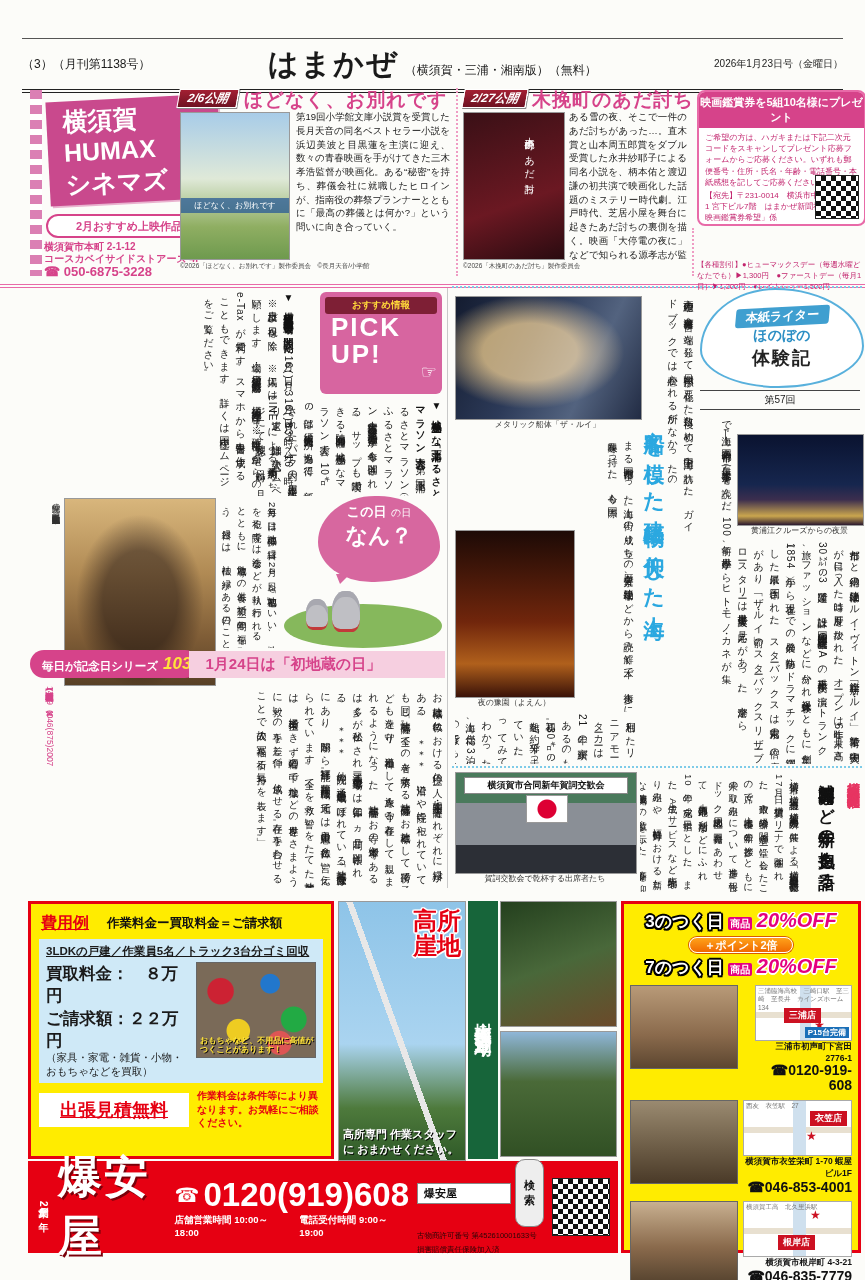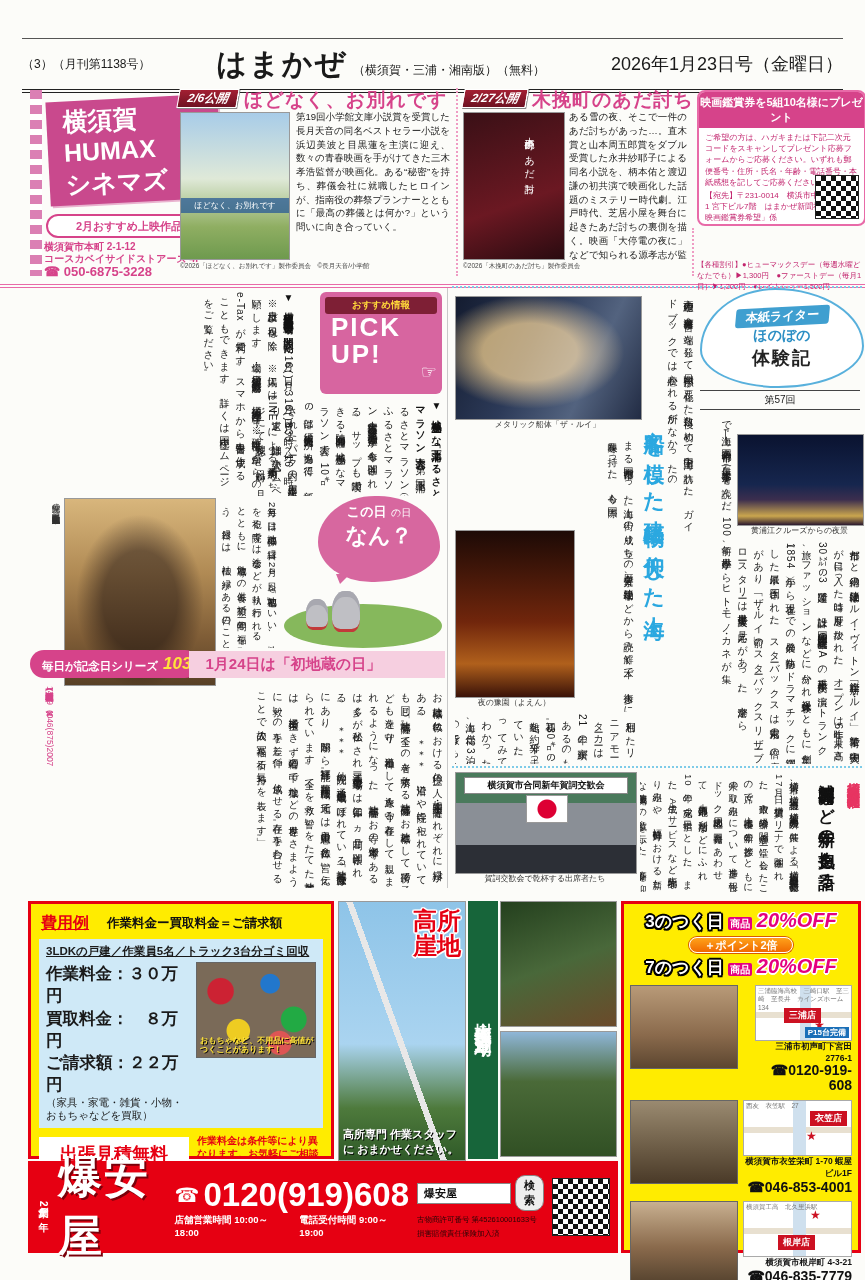--- a/index.html
+++ b/index.html
@@ -7,21 +7,21 @@
   .abs{position:absolute;}
   .v{writing-mode:vertical-rl;text-orientation:mixed;}
   .photo{background-size:cover;border:1px solid #999;}
   .cap{font-size:8px;color:#333;text-align:center;line-height:1.2;}
   
   .hdr{position:absolute;top:38px;left:22px;right:22px;height:50px;border-top:1px solid #555;border-bottom:4px double #222;display:flex;align-items:center;justify-content:space-between;}
   .hdr .issue{font-size:12px;}
   .hdr .titlewrap{display:flex;align-items:baseline;gap:6px;}
   .hdr .title{font-family:"Liberation Serif",serif;font-size:30px;font-weight:bold;letter-spacing:2px;}
   .hdr .sub{font-size:12px;}
-  .hdr .date{font-size:18px;}
+  .hdr .date{font-size:10px;}
   
   #cinema{position:absolute;top:88px;left:0;width:865px;height:196px;border-bottom:4px double #e86aa8;}
   .strip{background:repeating-linear-gradient(180deg,#db7fb4 0 9px,#fff 9px 15px);}
   .brand{background:#c9498d;color:#fff;transform:rotate(-3deg);display:flex;flex-direction:column;justify-content:center;padding-left:16px;box-shadow:2px 2px 0 #e9b3cf;}
   .brand div{font-size:25px;font-weight:bold;line-height:1.25;}
   .brand .star{position:absolute;right:8px;bottom:-4px;font-size:38px;color:#fff;}
   .pill{border:2px solid #d6438a;border-radius:12px;color:#d6438a;font-weight:bold;font-size:11px;display:flex;align-items:center;justify-content:center;background:#fff;}
   .addr{color:#d6438a;font-weight:bold;font-size:10px;}
   .tel{color:#d6438a;font-weight:bold;font-size:13px;}
   .ribbon{background:linear-gradient(180deg,#a32033,#6e1222);color:#fff;font-weight:bold;font-style:italic;font-size:12px;display:flex;align-items:center;justify-content:center;transform:skewX(-10deg);border:1px solid #fff;box-shadow:1px 1px 0 #888;}
@@ -75,21 +75,21 @@
   .toys{background:radial-gradient(circle at 20% 30%,#c23 0 11%,transparent 12%),radial-gradient(circle at 62% 22%,#27c 0 9%,transparent 10%),radial-gradient(circle at 82% 60%,#2a4 0 11%,transparent 12%),radial-gradient(circle at 35% 72%,#ec2 0 11%,transparent 12%),radial-gradient(circle at 70% 85%,#d55 0 10%,transparent 11%),#7a6a58;border:1px solid #666;position:relative;}
   .toys span{position:absolute;left:3px;bottom:2px;color:#ffe33a;font-size:8px;font-weight:bold;text-shadow:1px 1px 0 #000;line-height:1.2;}
   .estimate{background:#fff;color:#e60012;font-weight:bold;font-size:18px;text-decoration:underline;display:flex;align-items:center;justify-content:center;}
   .estnote{color:#e60012;font-weight:bold;font-size:10px;line-height:1.35;}
   .redbar{background:#e60012;color:#fff;display:flex;align-items:center;gap:8px;padding:0 8px;box-sizing:border-box;}
   .shopname{font-size:44px;font-weight:bold;letter-spacing:2px;text-shadow:2px 2px 0 #7a000a;}
   .founded{writing-mode:vertical-rl;font-size:10px;font-weight:bold;letter-spacing:1px;}
   .telbig{font-size:33px;font-weight:bold;white-space:nowrap;}
   .hours{font-size:9.5px;font-weight:bold;}
   .searchbox{background:#fff;color:#111;font-size:11px;font-weight:bold;padding:2px 6px;min-width:80px;border:1px solid #888;}
-  .searchbtn{background:#eee;color:#111;font-size:11px;font-weight:bold;border:1px solid #888;border-radius:10px;padding:2px 8px;}
+  .searchbtn{background:#eee;color:#111;font-size:11px;font-weight:bold;border:1px solid #888;border-radius:10px;padding:18px 8px;}
   .license{font-size:7.5px;color:#2a0506;line-height:1.3;}
   .greenstrip{background:#17653a;color:#fff;font-weight:bold;font-size:17px;display:flex;align-items:center;justify-content:center;letter-spacing:2px;}
   .kosho{color:#e60012;font-weight:bold;font-size:24px;line-height:1.05;}
   .staff{color:#fff;font-weight:bold;font-size:11px;text-shadow:1px 1px 0 #000;line-height:1.3;}
   .offer-day{color:#fff;font-weight:bold;font-size:17px;}
   .offer-item{color:#fff;font-weight:bold;font-size:10px;background:#e4007f;padding:1px 2px;border-radius:2px;}
   .offer-off{color:#e4007f;font-weight:bold;font-size:20px;font-style:italic;}
   .pointpill{background:linear-gradient(180deg,#ffa21a,#f06a00);color:#fff;font-weight:bold;font-size:11px;border-radius:12px;padding:1px 14px;border:1.5px solid #fff;box-shadow:0 0 0 1px #d85a00;}
   .storephoto{background:linear-gradient(180deg,#b89a78,#8a6a4c 60%,#5c4630);border:1px solid #666;}
   .map{background:#fff;border:1px solid #aaa;position:relative;font-size:6.5px;color:#777;overflow:hidden;}
@@ -246,21 +246,20 @@
 
     <div class="abs yellowbox" style="left:28px;top:6px;width:306px;height:258px;padding:5px 8px;">
       <div style="display:flex;align-items:center;gap:18px;margin:4px 0 5px 2px;">
         <span class="hiyou">費用例</span>
         <span class="formula">作業料金ー買取料金＝ご請求額</span>
       </div>
       <div class="bluebox">
         <div class="casehdr">3LDKの戸建／作業員5名／トラック3台分ゴミ回収</div>
         <div style="display:flex;gap:6px;margin-top:3px;">
           <div style="flex:1;">
-            <div class="feerow">作業料金：３０万円</div>
             <div class="feerow">買取料金：　８万円</div>
             <div class="feerow">ご請求額：２２万円</div>
             <div class="feenote">（家具・家電・雑貨・小物・おもちゃなどを買取）</div>
           </div>
           <div class="toys" style="width:118px;height:94px;">
             <span>おもちゃなど、不用品に高値がつくことがあります！</span>
           </div>
         </div>
       </div>
       <div style="display:flex;gap:8px;margin-top:6px;align-items:center;">

